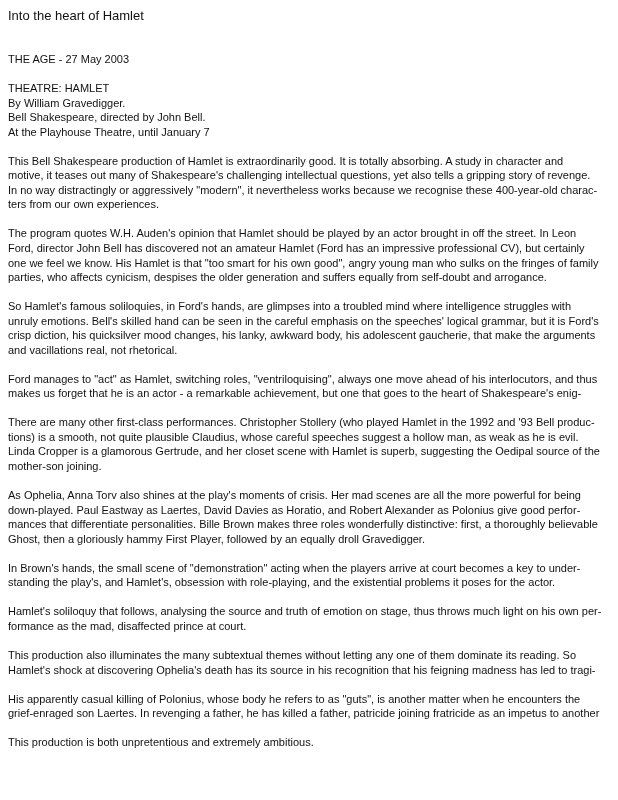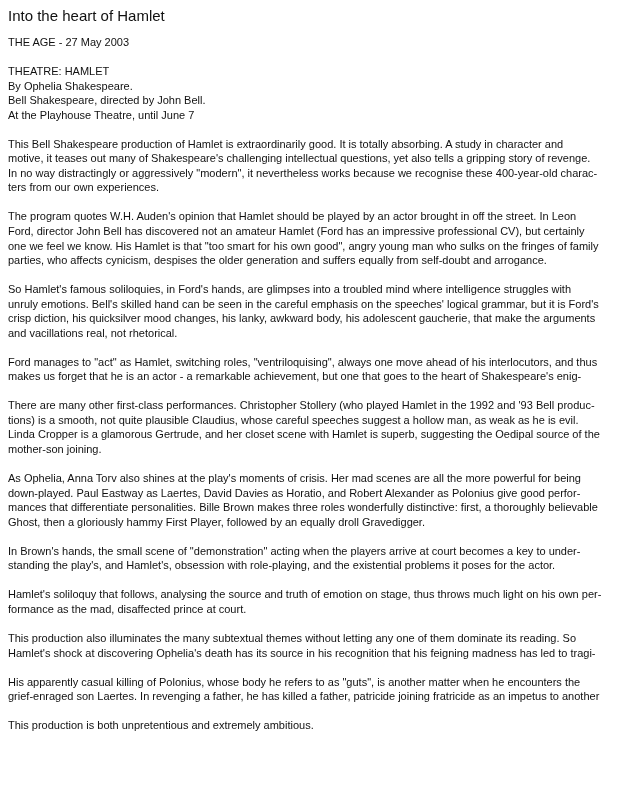--- a/index.html
+++ b/index.html
@@ -2,39 +2,39 @@
 <html><head>
   <meta charset="utf-8">
   <style>
     html, body { margin: 0; padding: 0; background: #ffffff; }
     body {
       width: 618px; height: 800px; overflow: hidden;
       font-family: "Liberation Sans", sans-serif;
       color: #111111;
     }
     .page { padding: 7px 0 0 8px; }
-    .title { font-size: 15px; line-height: 18px; margin: 0 0 10px 0; font-weight: normal; }
+    .title { font-size: 13px; line-height: 18px; margin: 0 0 27px 0; font-weight: normal; }
     .block { font-size: 11px; line-height: 14.55px; margin: 0 0 14.5px 0; }
     .line { display: block; white-space: nowrap; }
   </style>
 </head>
 <body>
 
 <div class="page">
   <div class="title">Into the heart of Hamlet</div>
 
   <div class="block">
     <span class="line">THE AGE - 27 May 2003</span>
   </div>
 
   <div class="block">
     <span class="line">THEATRE: HAMLET</span>
-    <span class="line">By Ophelia Shakespeare.</span>
+    <span class="line">By William Gravedigger.</span>
     <span class="line">Bell Shakespeare, directed by John Bell.</span>
-    <span class="line">At the Playhouse Theatre, until June 7</span>
+    <span class="line">At the Playhouse Theatre, until January 7</span>
   </div>
 
   <div id="paragraphs">
       <div class="block">
         <span class="line">This Bell Shakespeare production of Hamlet is extraordinarily good. It is totally absorbing. A study in character and</span>
         <span class="line">motive, it teases out many of Shakespeare's challenging intellectual questions, yet also tells a gripping story of revenge.</span>
         <span class="line">In no way distractingly or aggressively "modern", it nevertheless works because we recognise these 400-year-old charac-</span>
         <span class="line">ters from our own experiences.</span>
       </div>
       <div class="block">

